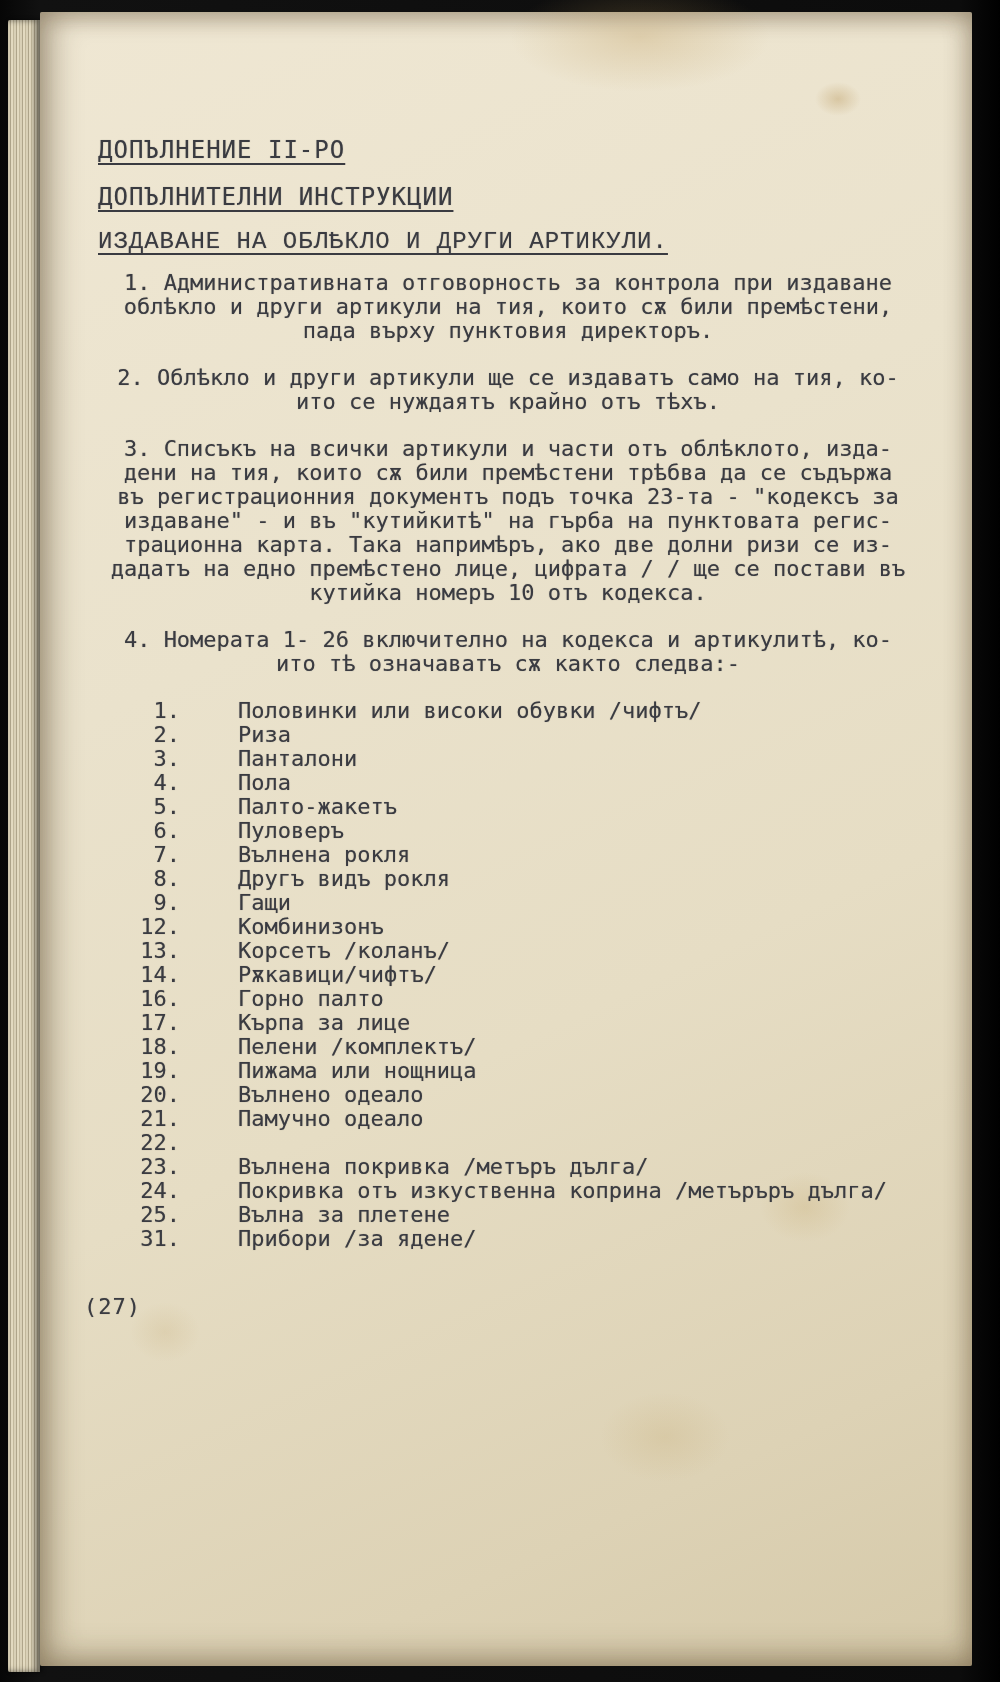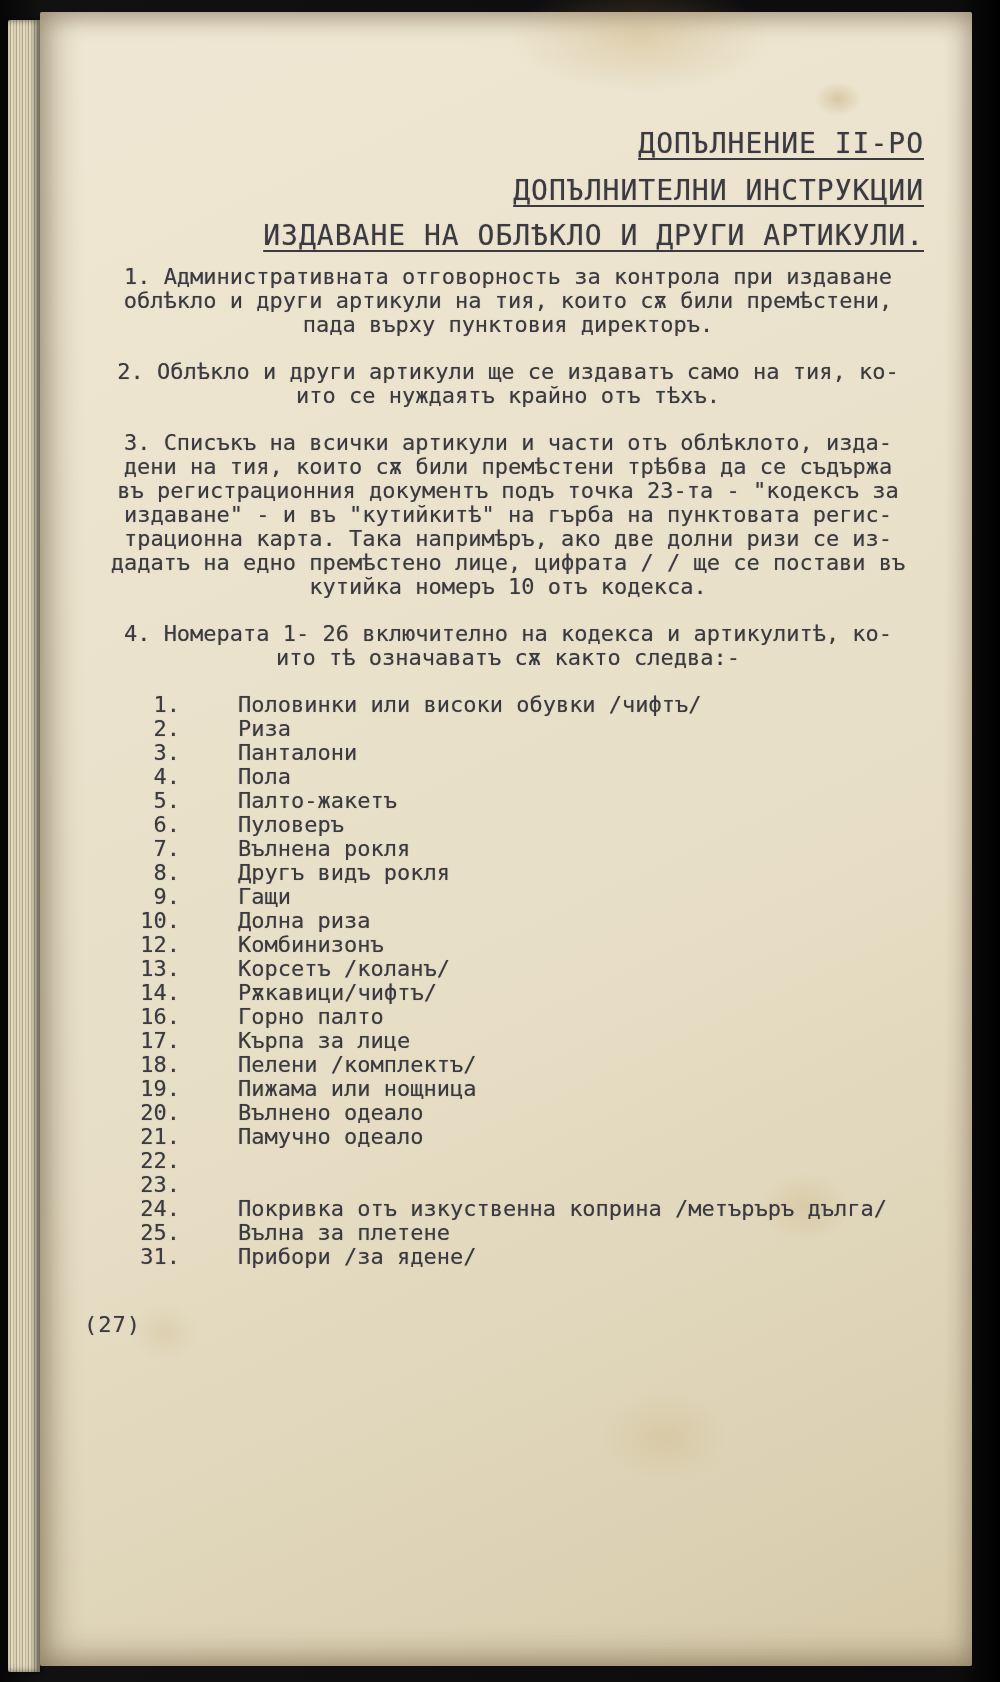--- a/index.html
+++ b/index.html
@@ -42,29 +42,29 @@
   .stain.s5{left:90px;top:1290px;width:70px;height:60px;
     background:radial-gradient(closest-side,rgba(180,145,78,.14),rgba(180,145,78,0));}
   .content{
     position:relative;
     padding:112px 40px 0 44px;
     color:#3a3b41;
     font-size:22px;line-height:24px;
     text-shadow:0 0 1px rgba(58,59,65,.45);
   }
   h1,h2{
-    font-size:28px;line-height:24px;font-weight:normal;
-    text-align:right;letter-spacing:1px;
+    font-size:24px;line-height:24px;font-weight:normal;
+    text-align:left;letter-spacing:1px;
     text-decoration:underline;text-underline-offset:5px;
     text-decoration-thickness:1.5px;
-    margin:8px;
+    margin:14px;
   }
   h1{margin-bottom:23px;}
   .sub1{margin-bottom:21px;}
-  .sub2{margin-bottom:17px;}
+  .sub2{margin-bottom:17px;font-family:Liberation Mono, monospace;}
   .para{white-space:pre-line;margin:0 0 23px 0;text-align:center;}
   .list{margin:1px 0 0 0;}
   .item{display:flex;line-height:24px;}
   .num{width:96px;text-align:right;flex:none;}
   .label{padding-left:58px;}
   .pagenum{margin-top:44px;letter-spacing:1px;}
 </style>
 </head>
 <body>
 
@@ -143,24 +143,20 @@
           <div class="item">
             <span class="num">8.</span>
             <span class="label">Другъ видъ рокля</span>
           </div>
 
           <div class="item">
             <span class="num">9.</span>
             <span class="label">Гащи</span>
           </div>
 
-          <div class="item">
-            <span class="num">10.</span>
-            <span class="label">Долна риза</span>
-          </div>
 
 
           <div class="item">
             <span class="num">12.</span>
             <span class="label">Комбинизонъ</span>
           </div>
 
           <div class="item">
             <span class="num">13.</span>
             <span class="label">Корсетъ /коланъ/</span>
@@ -201,20 +197,21 @@
             <span class="num">21.</span>
             <span class="label">Памучно одеало</span>
           </div>
 
           <div class="item">
             <span class="num">22.</span>
           </div>
 
           <div class="item">
             <span class="num">23.</span>
+            <span class="label">Вълнена покривка /метъръ дълга/</span>
           </div>
 
           <div class="item">
             <span class="num">24.</span>
             <span class="label">Покривка отъ изкуственна коприна /метъръръ дълга/</span>
           </div>
 
           <div class="item">
             <span class="num">25.</span>
             <span class="label">Вълна за плетене</span>

